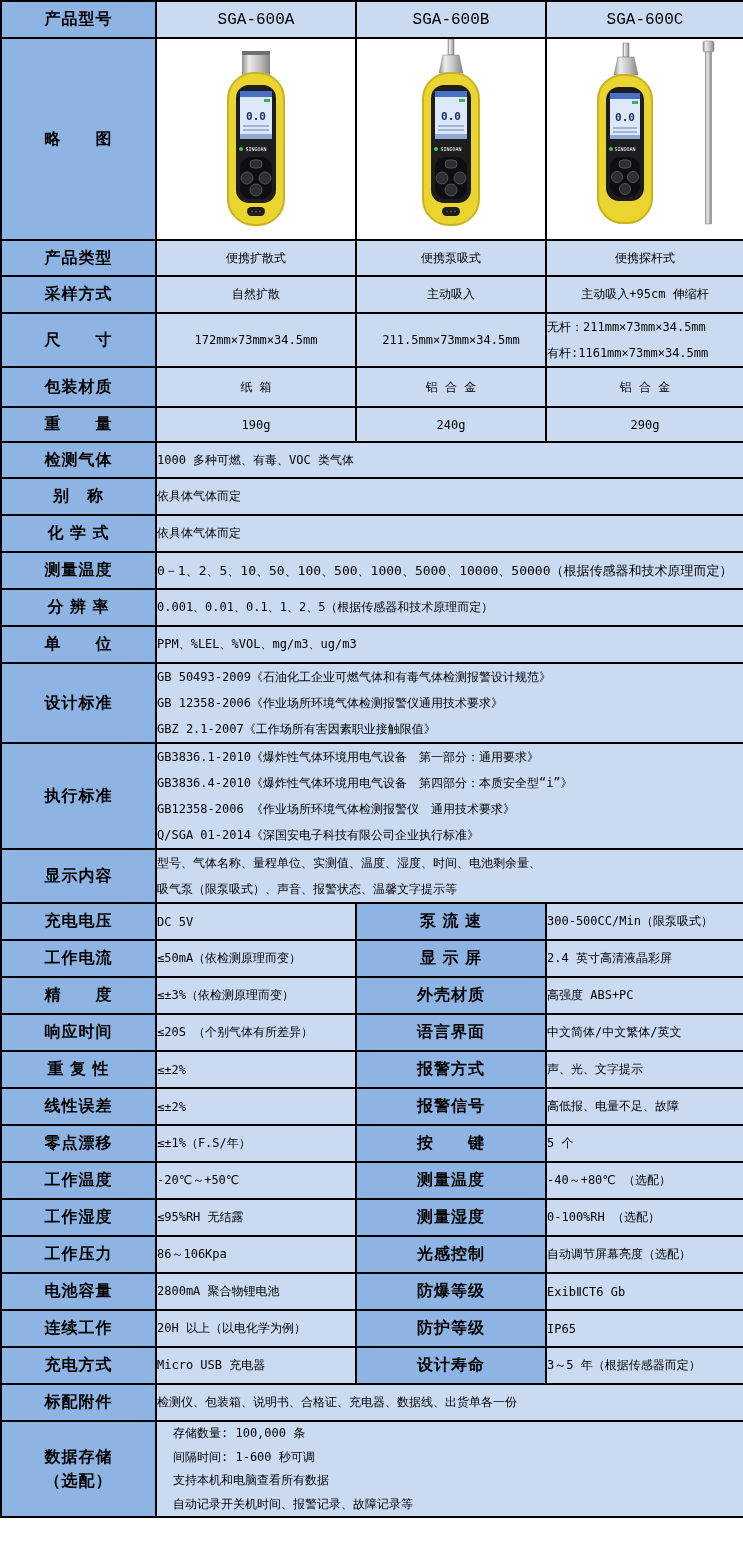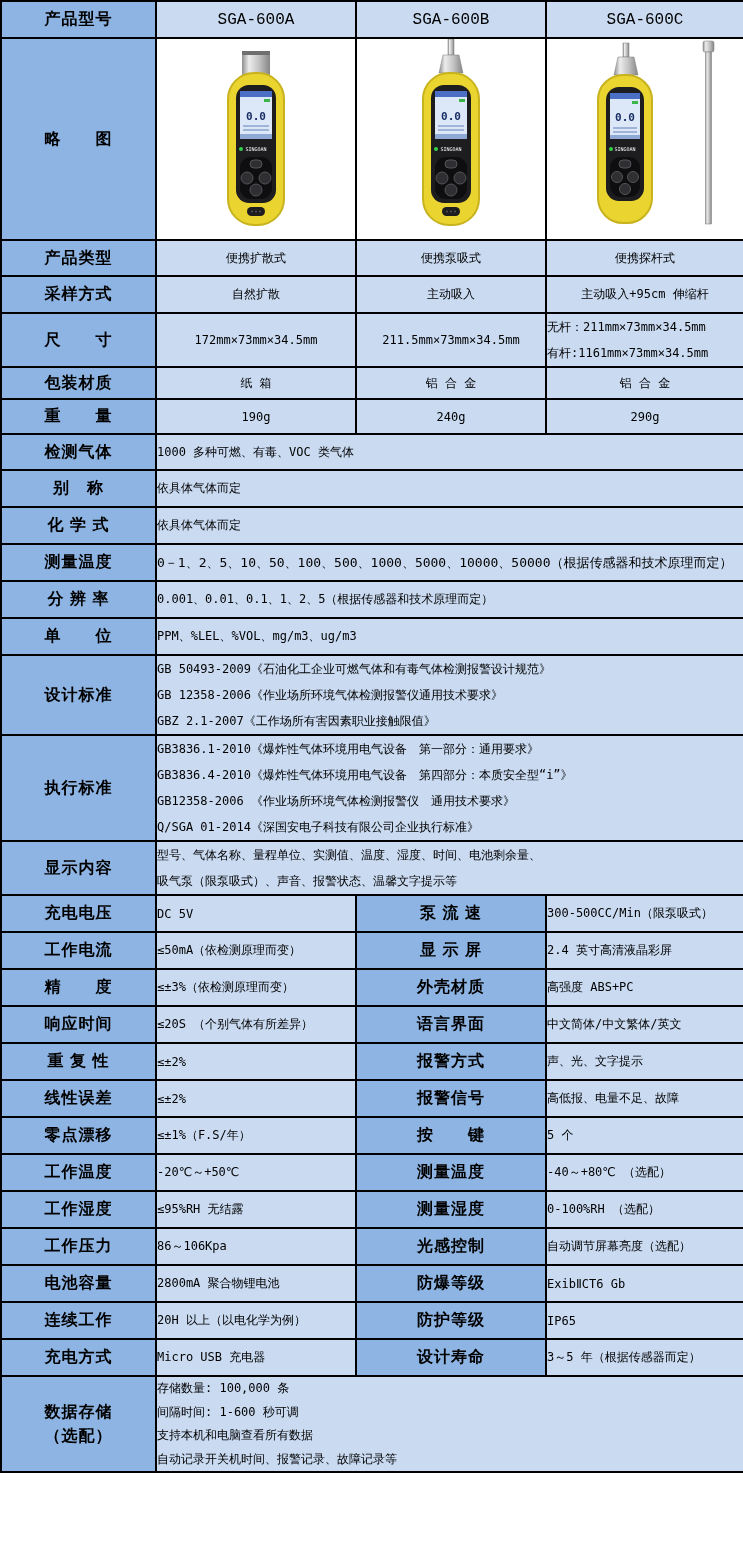--- a/index.html
+++ b/index.html
@@ -9,21 +9,21 @@
   .lbl{background:#8DB4E2;font-weight:bold;text-align:center;font-size:16px;letter-spacing:1px;}
   .val{background:#C9DAF1;font-family:"DejaVu Sans Mono","DejaVu Sans",sans-serif;font-size:12px;text-align:left;padding:2px 6px 2px 14px;}
   .val-c{text-align:center;padding:2px 2px;}
   .model{background:#C9DAF1;text-align:center;font-family:"Liberation Mono","DejaVu Sans Mono",monospace;font-size:16px;}
   .white-cell{background:#ffffff;text-align:center;vertical-align:middle;}
   .std div{line-height:26px;white-space:nowrap;}
   .two-line div{line-height:26px;white-space:nowrap;}
   .dim2{padding-left:8px;margin-left:32px;}
   .dim2 div{line-height:26px;white-space:nowrap;}
   .storage-lbl div{line-height:24px;}
-  .storage-val div{line-height:23.5px;white-space:nowrap;}
+  .storage-val div{line-height:23.5px;white-space:nowrap;margin-left:16px;}
   svg text{font-family:"DejaVu Sans Mono","DejaVu Sans",sans-serif;}
 </style>
 </head>
 <body>
 
 <div class="page">
 <table class="spec">
   <colgroup>
         <col style="width:155px">
         <col style="width:200px">
@@ -161,21 +161,21 @@
   </tr>
   <tr style="height:44px">
     <td class="lbl">尺　　寸</td>
     <td class="val val-c">172mm×73mm×34.5mm</td>
     <td class="val val-c">211.5mm×73mm×34.5mm</td>
     <td class="val dim2">
       <div>无杆：211mm×73mm×34.5mm</div>
       <div>有杆:1161mm×73mm×34.5mm</div>
     </td>
   </tr>
-  <tr style="height:32px">
+  <tr style="height:40px">
     <td class="lbl">包装材质</td>
     <td class="val val-c">纸 箱</td>
     <td class="val val-c">铝 合 金</td>
     <td class="val val-c">铝 合 金</td>
   </tr>
   <tr style="height:35px">
     <td class="lbl">重　　量</td>
     <td class="val val-c">190g</td>
     <td class="val val-c">240g</td>
     <td class="val val-c">290g</td>
@@ -302,20 +302,24 @@
     <td class="lbl">防护等级</td>
     <td class="val">IP65</td>
   </tr>
   <tr style="height:37px">
     <td class="lbl">充电方式</td>
     <td class="val">Micro USB 充电器</td>
     <td class="lbl">设计寿命</td>
     <td class="val">3～5 年（根据传感器而定）</td>
   </tr>
 
+  <tr style="height:37px">
+    <td class="lbl">标配附件</td>
+    <td class="val" colspan="3">检测仪、包装箱、说明书、合格证、充电器、数据线、出货单各一份</td>
+  </tr>
 
   <tr style="height:95px">
     <td class="lbl storage-lbl">
       <div>数据存储</div>
       <div>（选配）</div>
     </td>
     <td class="val storage-val" colspan="3">
       <div>存储数量: 100,000 条</div>
       <div>间隔时间: 1-600 秒可调</div>
       <div>支持本机和电脑查看所有数据</div>

